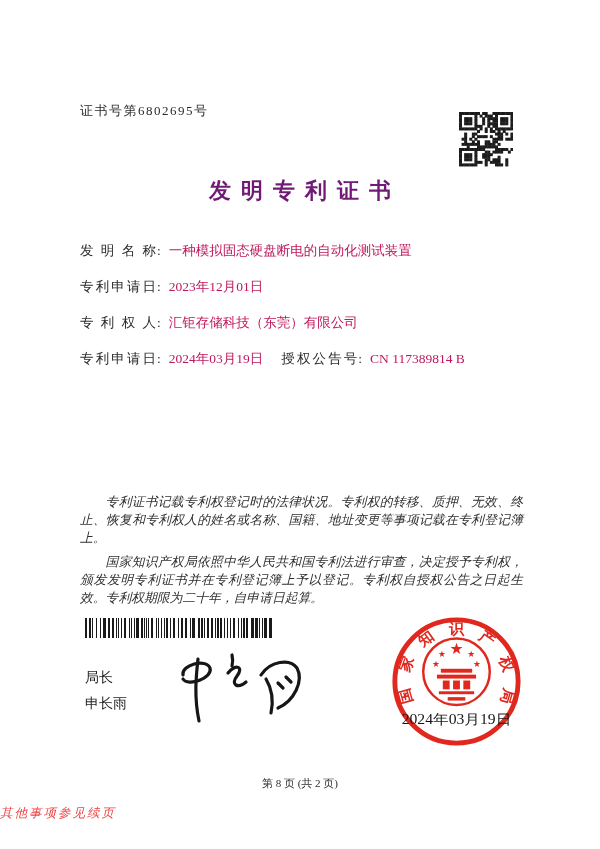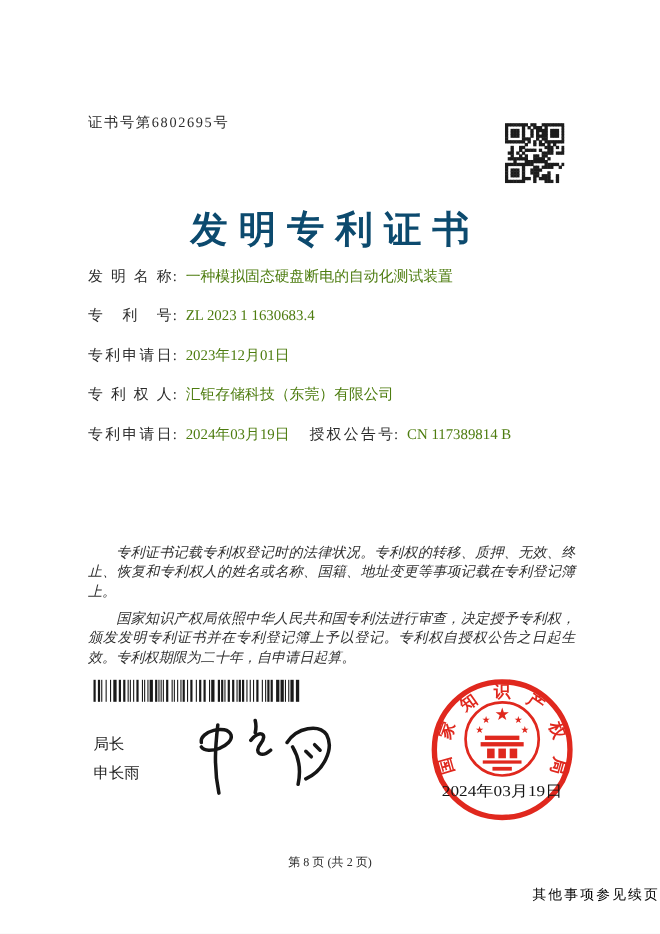--- a/index.html
+++ b/index.html
@@ -11,29 +11,29 @@
 
   
   #cert-no{left:80px;top:102px;font-size:13px;letter-spacing:1.5px;color:#2b2b2b;}
 
   
   #qr{left:459px;top:111px;width:54px;height:56px;}
   #qr svg{width:100%;height:100%;}
   #qr rect{fill:#1c1c1c;}
 
   
-  #title{left:0;top:186px;width:100%;text-align:center;font-size:34px;font-weight:700;
-         letter-spacing:10px;text-indent:10px;color:#0c4a6e;}
+  #title{left:0;top:176px;width:100%;text-align:center;font-size:22px;font-weight:700;
+         letter-spacing:10px;text-indent:10px;color:#701a75;}
 
   
   #fields{left:80px;top:241px;width:450px;}
   .frow{white-space:nowrap;font-size:13.5px;line-height:20px;margin-bottom:16px;color:#2b2b2b;}
   .flabel{display:inline-block;width:76px;text-align:justify;text-align-last:justify;vertical-align:bottom;}
   .fcolon{margin-left:1px;}
-  .fvalue{margin-left:8px;color:#4d7c0f;}
+  .fvalue{margin-left:8px;color:#be185d;}
   .fpair2{margin-left:18px;}
 
   
   #paras{left:80px;top:494px;width:443px;font-size:12.8px;line-height:17.8px;
          text-align:justify;font-style:italic;color:#2f2f2f;}
   #paras p{margin:0 0 7px 0;text-indent:2em;}
 
   
   #barcode{left:85px;top:618px;width:187px;height:20px;display:flex;align-items:stretch;}
   #barcode span{display:block;height:100%;}
@@ -49,22 +49,22 @@
   #signature path{stroke:#161616;stroke-width:3.2;fill:none;stroke-linecap:round;stroke-linejoin:round;}
 
   
   #seal{left:388px;top:612px;width:137px;height:139px;}
   #seal svg{width:100%;height:100%;}
   .seal-char{font-size:15.5px;font-weight:700;font-family:"Liberation Serif","DejaVu Serif",serif;}
   .seal-date{font-size:14px;fill:#151515;font-family:"Liberation Serif","DejaVu Serif",serif;}
 
   
   #page-num{left:0;top:776px;width:100%;text-align:center;font-size:11px;color:#2d2d2d;}
-  #cont-note{left:0;top:805px;width:100%;text-align:right;font-size:12.5px;
-             letter-spacing:2px;color:#000000;}
+  #cont-note{left:0;top:805px;width:100%;text-align:left;font-size:12.5px;font-style:italic;
+             letter-spacing:2px;color:#ef4444;}
 </style>
 </head>
 <body>
 
 <div id="page">
 
   <div class="abs" id="cert-no">证书号第6802695号</div>
 
   <div class="abs" id="qr">
     <svg viewBox="0 0 54 54">
@@ -302,23 +302,20 @@
       </svg>
   </div>
 
   <div class="abs" id="title">发明专利证书</div>
 
   <div class="abs" id="fields">
     <div class="frow">
       <span class="flabel">发明名称</span><span class="fcolon">:</span><span class="fvalue">一种模拟固态硬盘断电的自动化测试装置</span>
     </div>
     <div class="frow">
-      <span class="flabel">专利号</span><span class="fcolon">:</span><span class="fvalue">ZL 2023 1 1630683.4</span>
-    </div>
-    <div class="frow">
       <span class="flabel">专利申请日</span><span class="fcolon">:</span><span class="fvalue">2023年12月01日</span>
     </div>
     <div class="frow">
       <span class="flabel">专利权人</span><span class="fcolon">:</span><span class="fvalue">汇钜存储科技（东莞）有限公司</span>
     </div>
     <div class="frow">
       <span class="flabel">专利申请日</span><span class="fcolon">:</span><span class="fvalue">2024年03月19日</span><span class="fpair2"><span class="flabel">授权公告号</span><span class="fcolon">:</span><span class="fvalue">CN 117389814 B</span></span>
     </div>
   </div>
 

